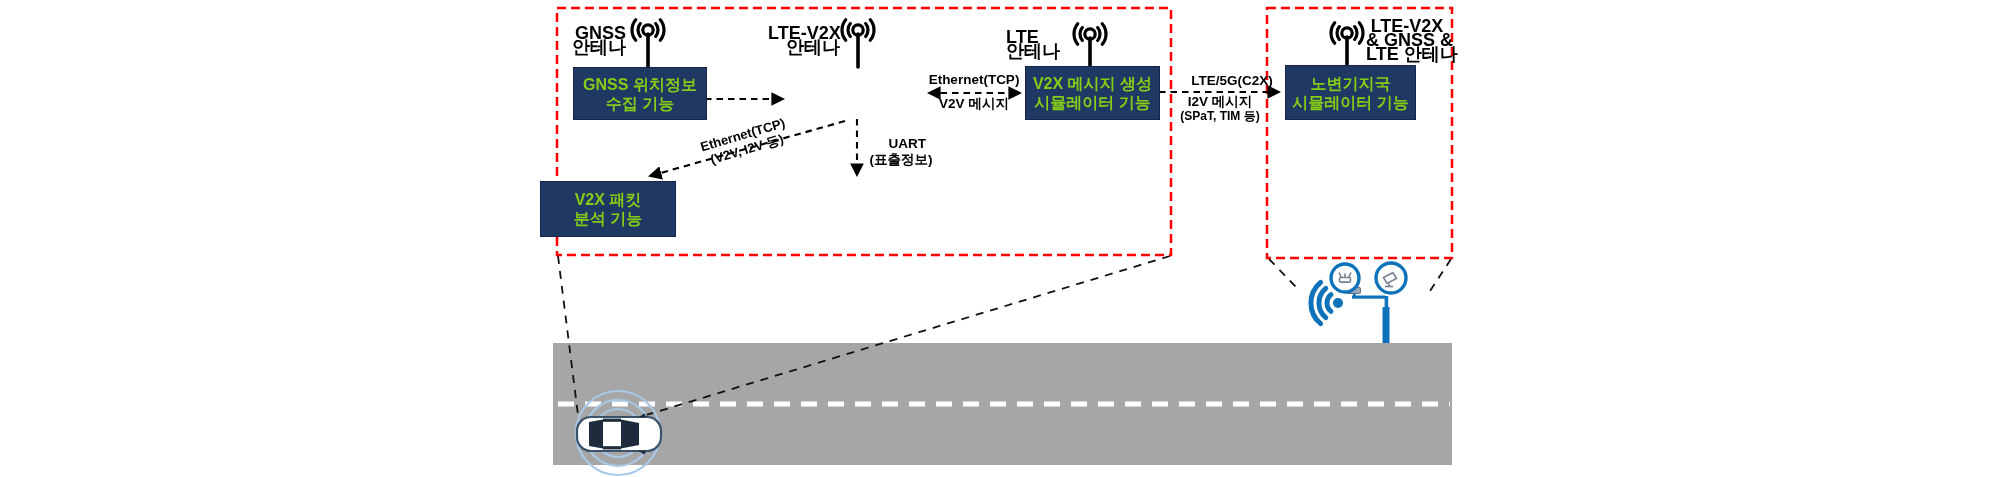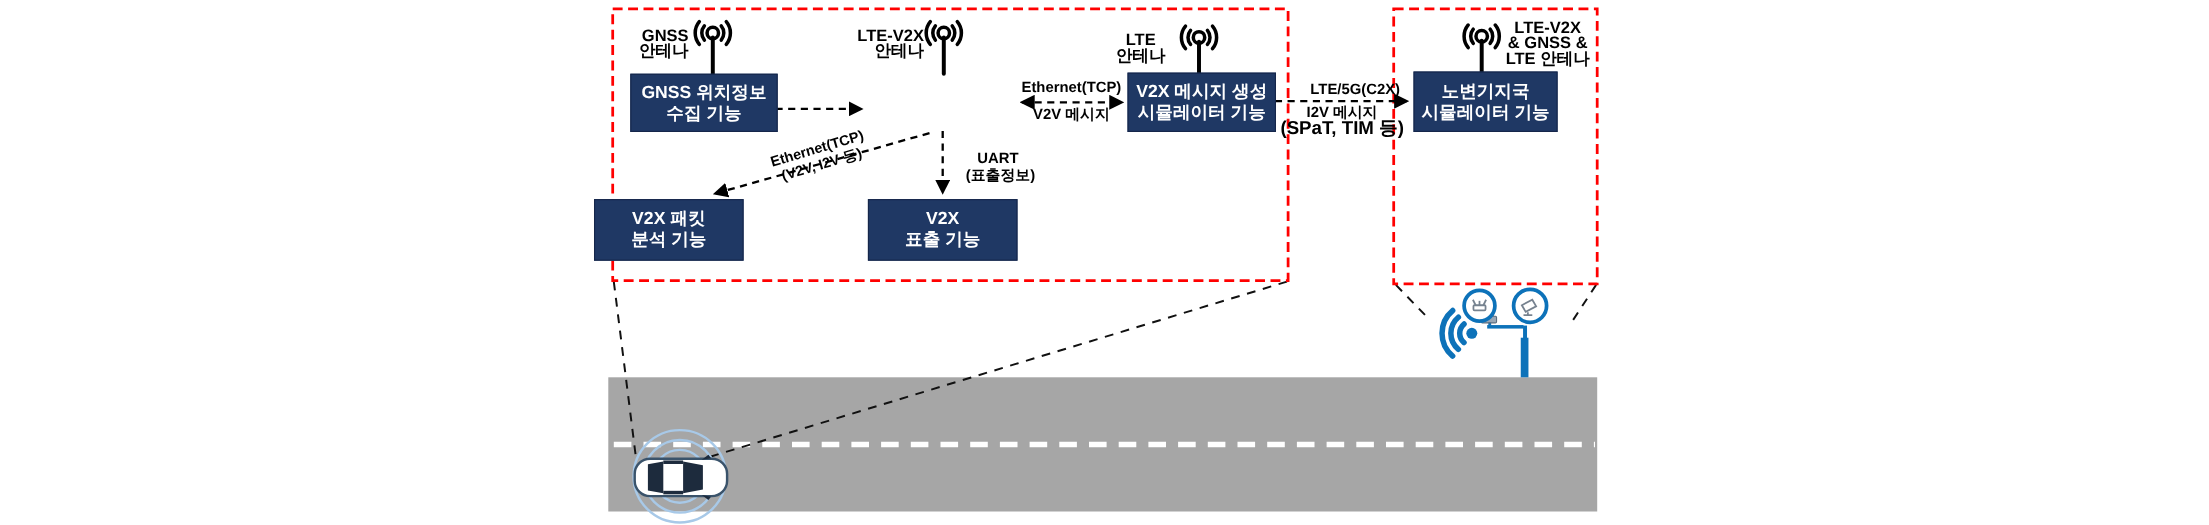--- a/index.html
+++ b/index.html
@@ -1,24 +1,24 @@
 <!DOCTYPE html>
 <html><head>
 <meta charset="utf-8">
 <style>
   html,body{margin:0;padding:0;background:#fff;}
   #canvas{position:relative;width:2008px;height:477px;background:#ffffff;overflow:hidden;
           font-family:"Liberation Sans","DejaVu Sans",sans-serif;}
   #overlay{position:absolute;left:0;top:0;z-index:1;}
   .lbl{position:absolute;z-index:3;font-weight:700;color:#000;
-       font-size:15px;line-height:14px;}
+       font-size:18px;line-height:14px;}
   .lbl div{white-space:nowrap;}
   .link{font-size:13.5px;line-height:15px;text-align:center;}
   .navybox{position:absolute;z-index:2;background:#1f3864;border:1px solid #15264a;
-           color:#ffffff;display:flex;flex-direction:column;align-items:center;justify-content:center;
+           color:#84cc16;display:flex;flex-direction:column;align-items:center;justify-content:center;
            font-weight:700;font-size:16px;line-height:19px;text-align:center;}
   .rot{transform:rotate(-16.5deg);transform-origin:50% 50%;}
 </style>
 </head>
 <body>
 
 <div id="canvas">
 
   <svg id="overlay" width="2008" height="477" viewBox="0 0 2008 477">
     <defs>
@@ -142,60 +142,56 @@
     <div>시뮬레이터 기능</div>
   </div>
   <div class="navybox" style="left:1285px;top:65px;width:129px;height:53px">
     <div>노변기지국</div>
     <div>시뮬레이터 기능</div>
   </div>
   <div class="navybox" style="left:540px;top:181px;width:134px;height:54px">
     <div>V2X 패킷</div>
     <div>분석 기능</div>
   </div>
-  <div class="navybox" style="left:789px;top:181px;width:134px;height:54px">
-    <div>V2X</div>
-    <div>표출 기능</div>
-  </div>
 
   <div class="lbl" style="left:560px;top:26px;width:66px;text-align:right">
     <div>GNSS</div>
     <div>안테나</div>
   </div>
   <div class="lbl" style="left:768px;top:26px;width:72px;text-align:right">
     <div>LTE-V2X</div>
     <div>안테나</div>
   </div>
-  <div class="lbl" style="left:1006px;top:30px;width:62px;text-align:center">
+  <div class="lbl" style="left:1006px;top:30px;width:62px;text-align:left">
     <div>LTE</div>
     <div>안테나</div>
   </div>
   <div class="lbl" style="left:1366px;top:19px;width:82px;text-align:center">
     <div>LTE-V2X</div>
     <div>&amp; GNSS &amp;</div>
     <div>LTE 안테나</div>
   </div>
 
   <div class="lbl link" style="left:920px;top:72px;width:108px">
     <div>Ethernet(TCP)</div>
   </div>
   <div class="lbl link" style="left:920px;top:96px;width:108px">
     <div>V2V 메시지</div>
   </div>
   <div class="lbl link" style="left:1176px;top:73px;width:112px">
     <div>LTE/5G(C2X)</div>
   </div>
   <div class="lbl link" style="left:1164px;top:94px;width:112px">
     <div>I2V 메시지</div>
-    <div style="font-size:17px">(SPaT, TIM 등)</div>
+    <div style="font-size:12px">(SPaT, TIM 등)</div>
   </div>
   <div class="lbl link" style="left:866px;top:136px;width:60px;text-align:right">
     <div>UART</div>
   </div>
-  <div class="lbl link" style="left:861px;top:152px;width:80px;text-align:right">
+  <div class="lbl link" style="left:861px;top:152px;width:80px;text-align:center">
     <div>(표출정보)</div>
   </div>
   <div class="lbl link rot" style="left:682px;top:128px;width:126px;font-size:13px;line-height:14.5px">
     <div>Ethernet(TCP)</div>
     <div>(V2V, I2V 등)</div>
   </div>
 
 </div>
 
 </body></html>

